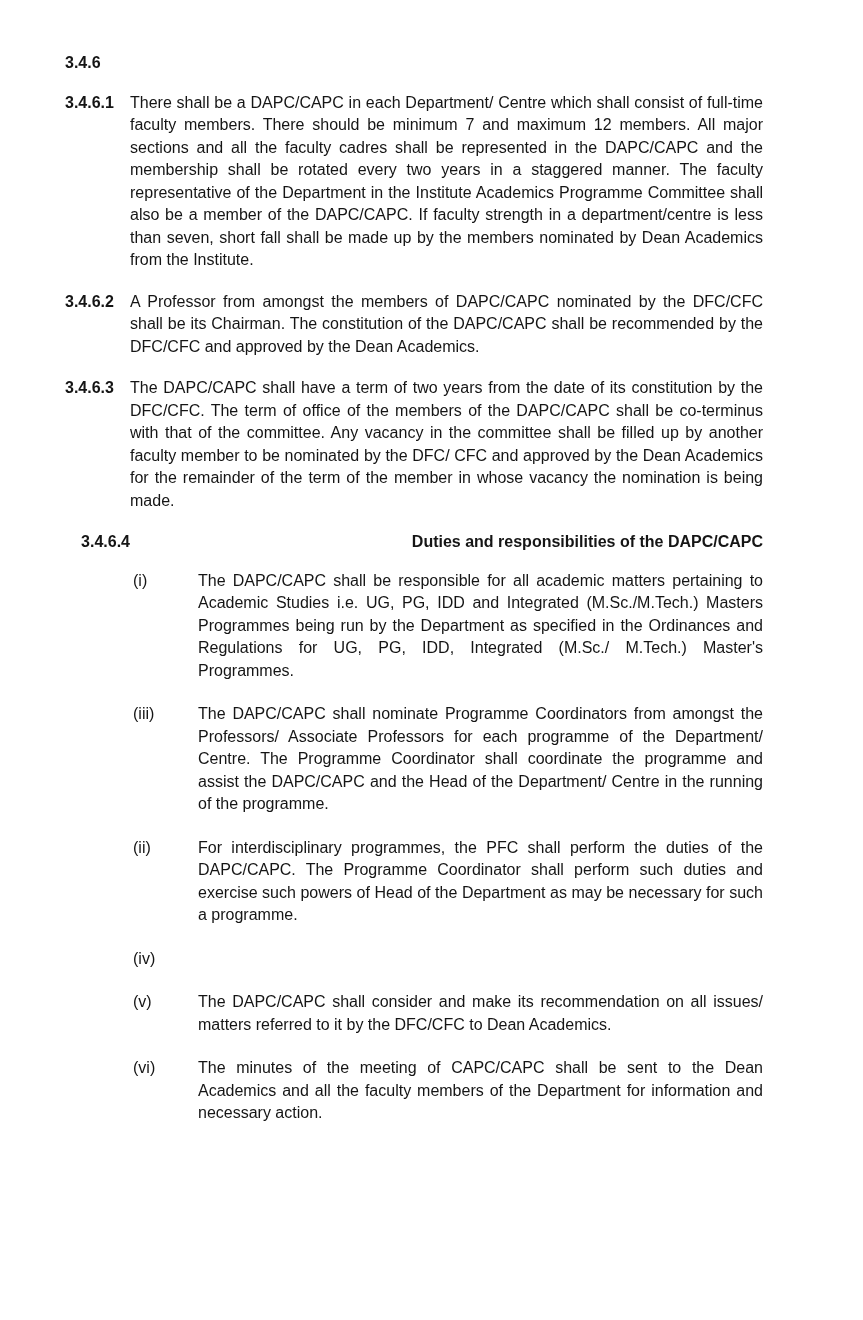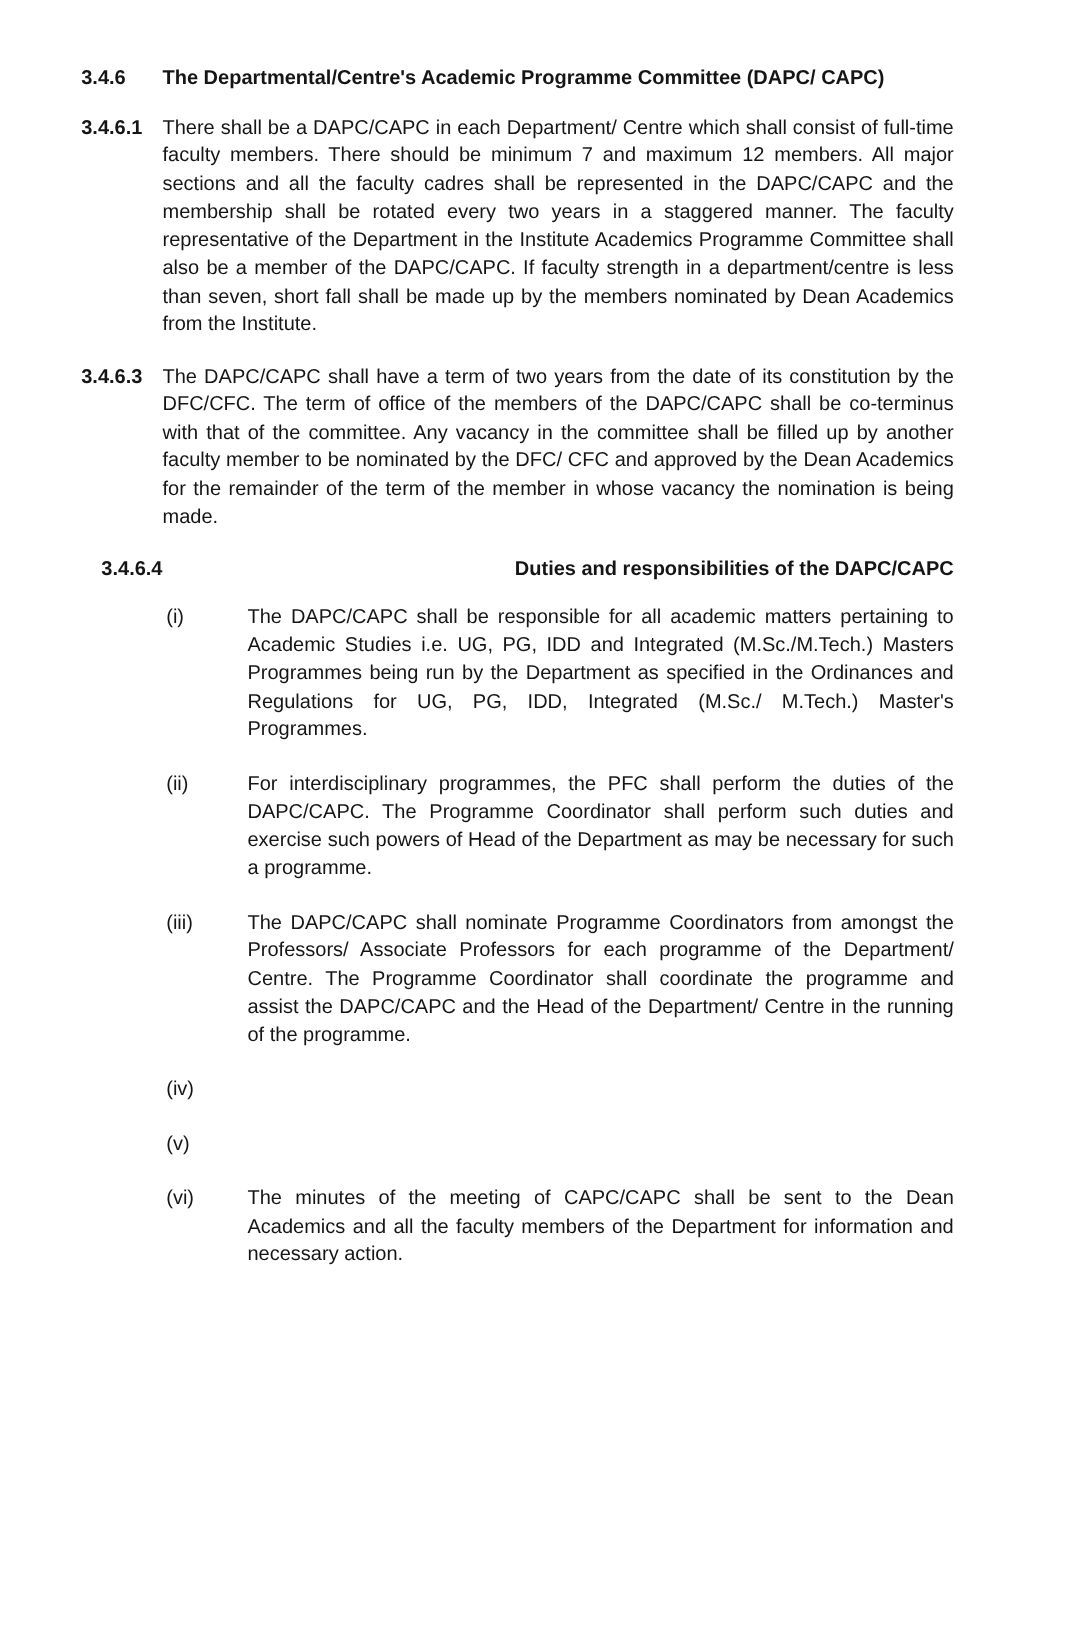--- a/index.html
+++ b/index.html
@@ -37,62 +37,66 @@
   .list-label { flex: 0 0 65px; font-weight: 400; }
   .list-text { flex: 1; text-align: justify; }
 </style>
 </head>
 <body>
 
 <div class="page">
 
   <div class="row heading-row">
     <span class="num">3.4.6</span>
-    <span class="heading-title">The Departmental/Centre's Academic Programme Committee (DAPC/ CAPC)</span>
   </div>
 
   <div class="row para-row">
     <span class="num">3.4.6.1</span>
     <div class="para-text">There shall be a DAPC/CAPC in each Department/ Centre which shall consist of full-time faculty members. There should be minimum 7 and maximum 12 members. All major sections and all the faculty cadres shall be represented in the DAPC/CAPC and the membership shall be rotated every two years in a staggered manner. The faculty representative of the Department in the Institute Academics Programme Committee shall also be a member of the DAPC/CAPC. If faculty strength in a department/centre is less than seven, short fall shall be made up by the members nominated by Dean Academics from the Institute.</div>
   </div>
 
+  <div class="row para-row">
+    <span class="num">3.4.6.2</span>
+    <div class="para-text">A Professor from amongst the members of DAPC/CAPC nominated by the DFC/CFC shall be its Chairman. The constitution of the DAPC/CAPC shall be recommended by the DFC/CFC and approved by the Dean Academics.</div>
+  </div>
 
   <div class="row para-row">
     <span class="num">3.4.6.3</span>
     <div class="para-text">The DAPC/CAPC shall have a term of two years from the date of its constitution by the DFC/CFC. The term of office of the members of the DAPC/CAPC shall be co-terminus with that of the committee. Any vacancy in the committee shall be filled up by another faculty member to be nominated by the DFC/ CFC and approved by the Dean Academics for the remainder of the term of the member in whose vacancy the nomination is being made.</div>
   </div>
 
   <div class="row subheading-row">
     <span class="num">3.4.6.4</span>
     <span class="subheading-title">Duties and responsibilities of the DAPC/CAPC</span>
   </div>
 
   <div class="list">
 
     <div class="row list-row">
       <span class="list-label">(i)</span>
       <div class="list-text">The DAPC/CAPC shall be responsible for all academic matters pertaining to Academic Studies i.e. UG, PG, IDD and Integrated (M.Sc./M.Tech.) Masters Programmes being run by the Department as specified in the Ordinances and Regulations for UG, PG, IDD, Integrated (M.Sc./ M.Tech.) Master's Programmes.</div>
     </div>
 
     <div class="row list-row">
-      <span class="list-label">(ii)</span>
-      <div class="list-text">For interdisciplinary programmes, the PFC shall perform the duties of the DAPC/CAPC. The Programme Coordinator shall perform such duties and exercise such powers of Head of the Department as may be necessary for such a programme.</div>
+      <span class="list-label">(iii)</span>
+      <div class="list-text">The DAPC/CAPC shall nominate Programme Coordinators from amongst the Professors/ Associate Professors for each programme of the Department/ Centre. The Programme Coordinator shall coordinate the programme and assist the DAPC/CAPC and the Head of the Department/ Centre in the running of the programme.</div>
     </div>
 
     <div class="row list-row">
-      <span class="list-label">(iii)</span>
-      <div class="list-text">The DAPC/CAPC shall nominate Programme Coordinators from amongst the Professors/ Associate Professors for each programme of the Department/ Centre. The Programme Coordinator shall coordinate the programme and assist the DAPC/CAPC and the Head of the Department/ Centre in the running of the programme.</div>
+      <span class="list-label">(ii)</span>
+      <div class="list-text">For interdisciplinary programmes, the PFC shall perform the duties of the DAPC/CAPC. The Programme Coordinator shall perform such duties and exercise such powers of Head of the Department as may be necessary for such a programme.</div>
     </div>
 
     <div class="row list-row">
       <span class="list-label">(iv)</span>
     </div>
 
     <div class="row list-row">
       <span class="list-label">(v)</span>
+      <div class="list-text">The DAPC/CAPC shall consider and make its recommendation on all issues/ matters referred to it by the DFC/CFC to Dean Academics.</div>
     </div>
 
     <div class="row list-row">
       <span class="list-label">(vi)</span>
       <div class="list-text">The minutes of the meeting of CAPC/CAPC shall be sent to the Dean Academics and all the faculty members of the Department for information and necessary action.</div>
     </div>
 
   </div>
 
 </div>

